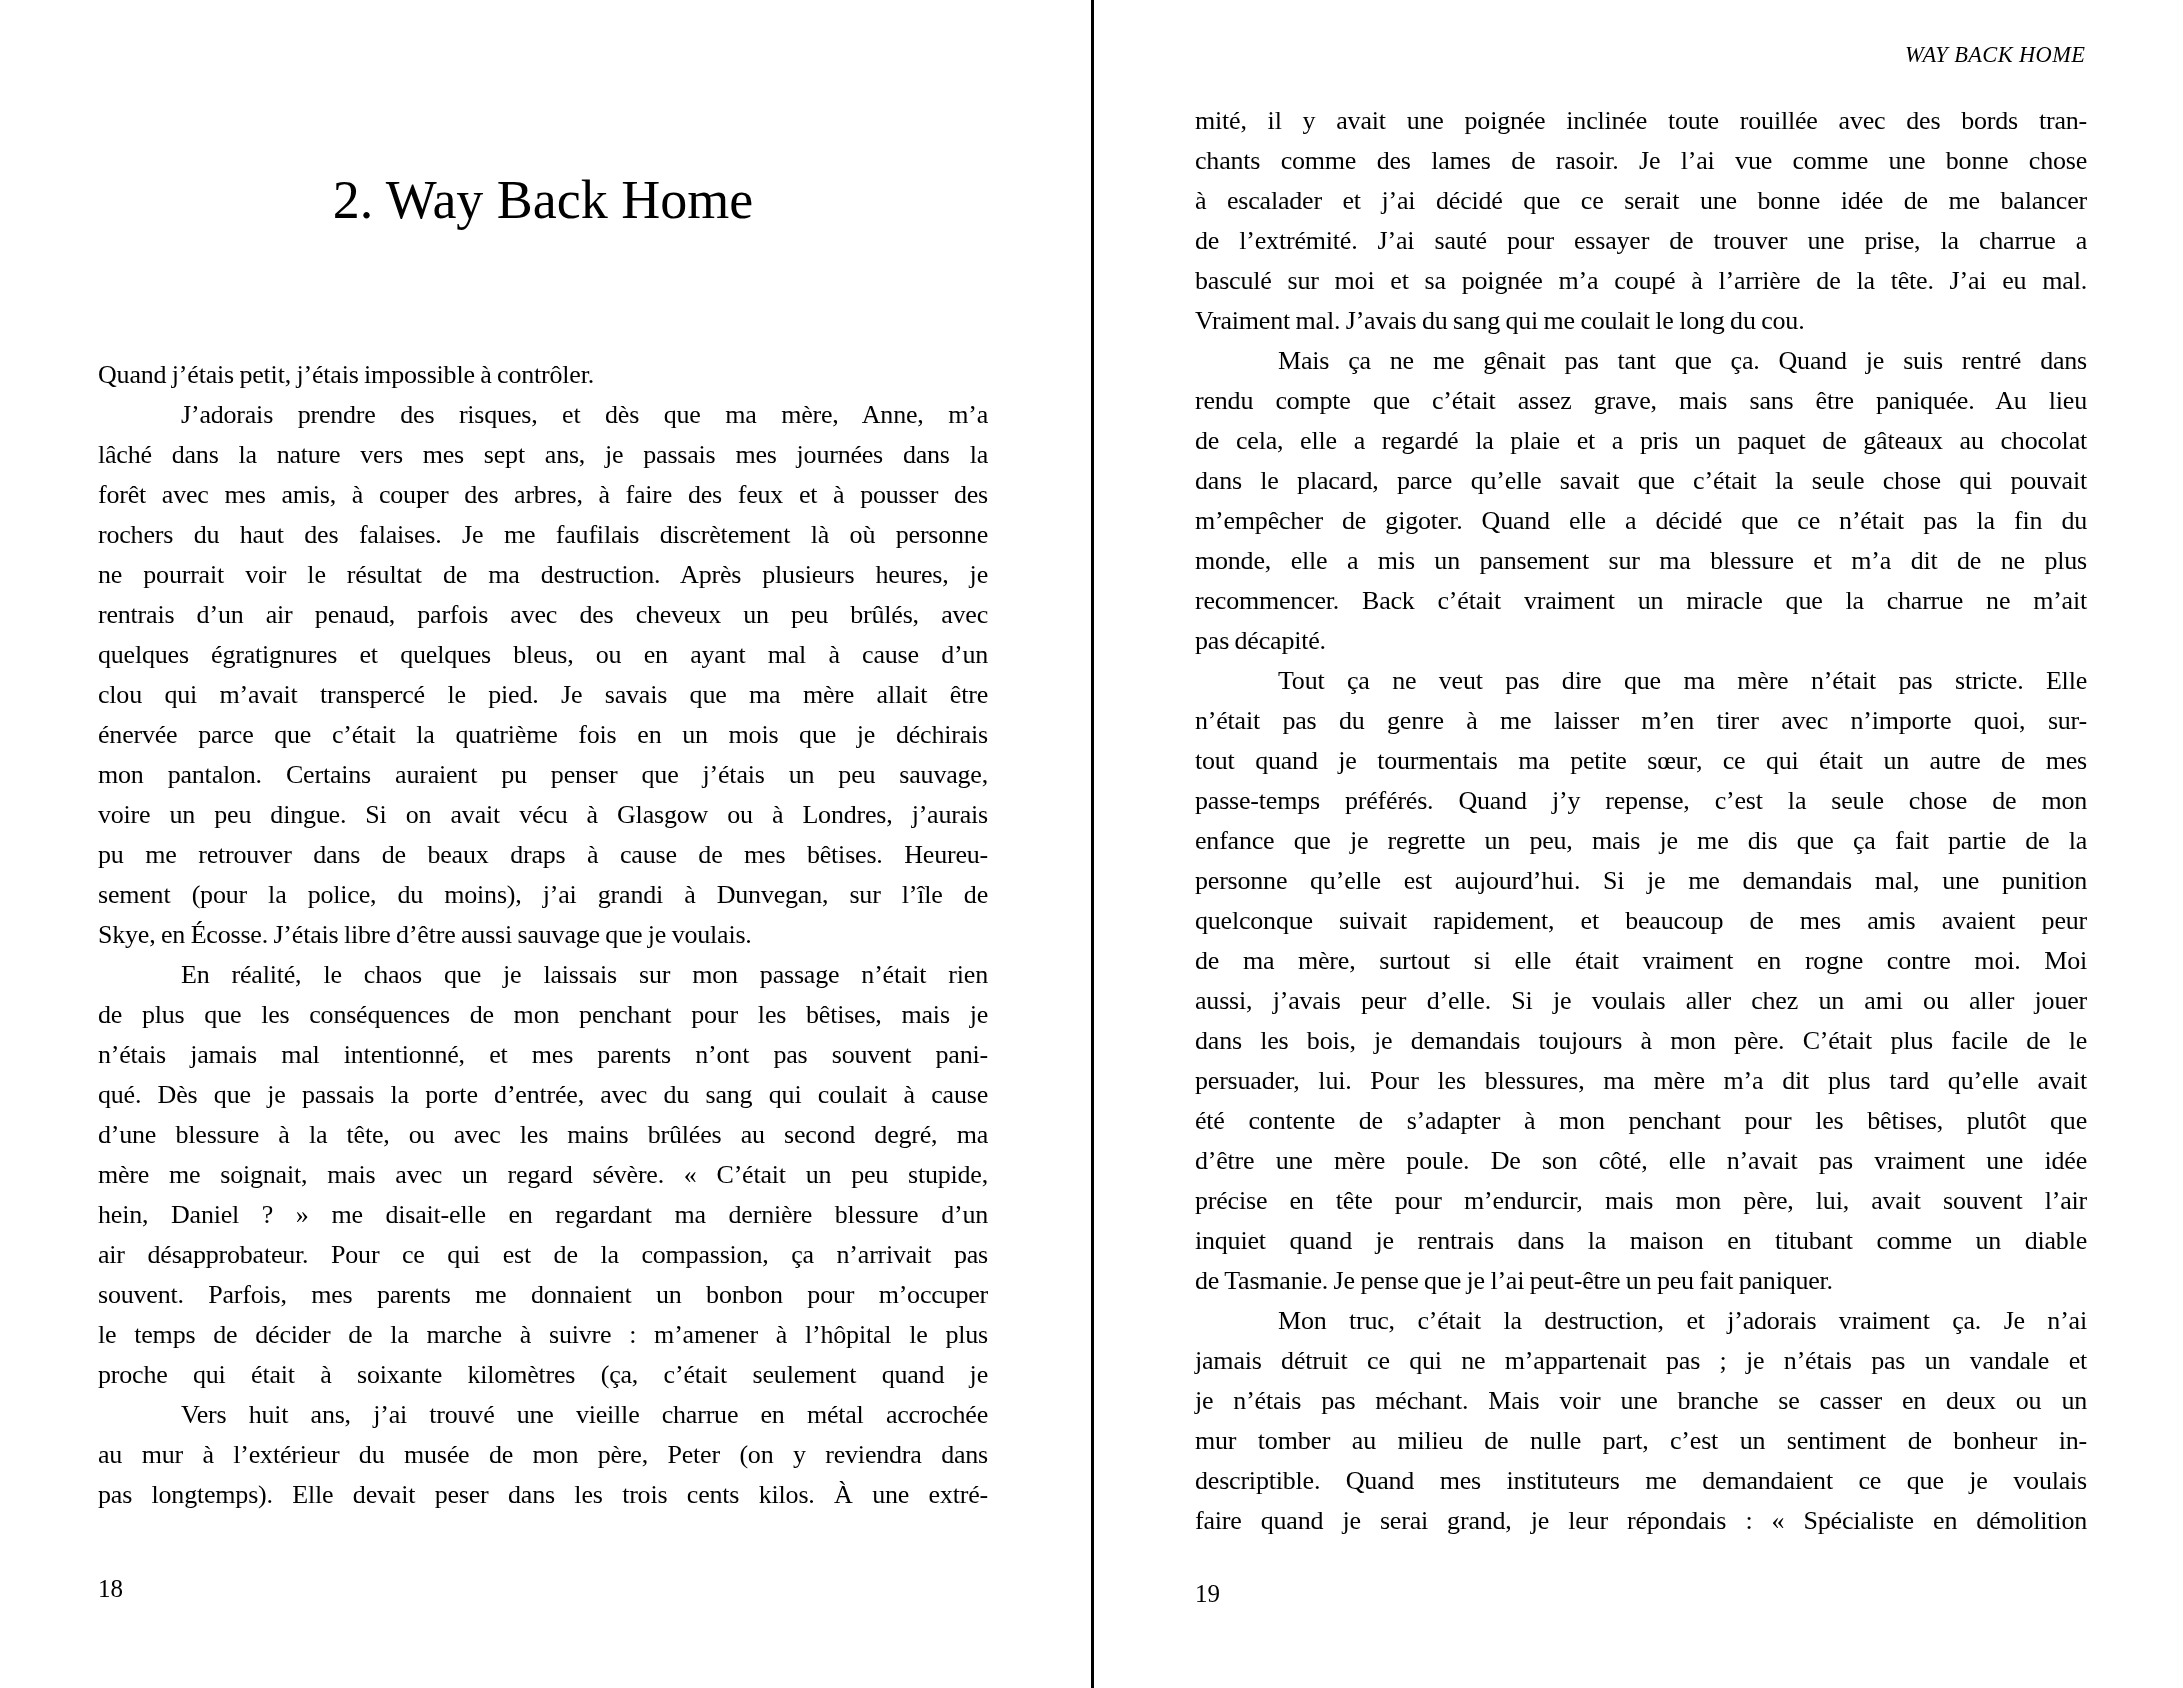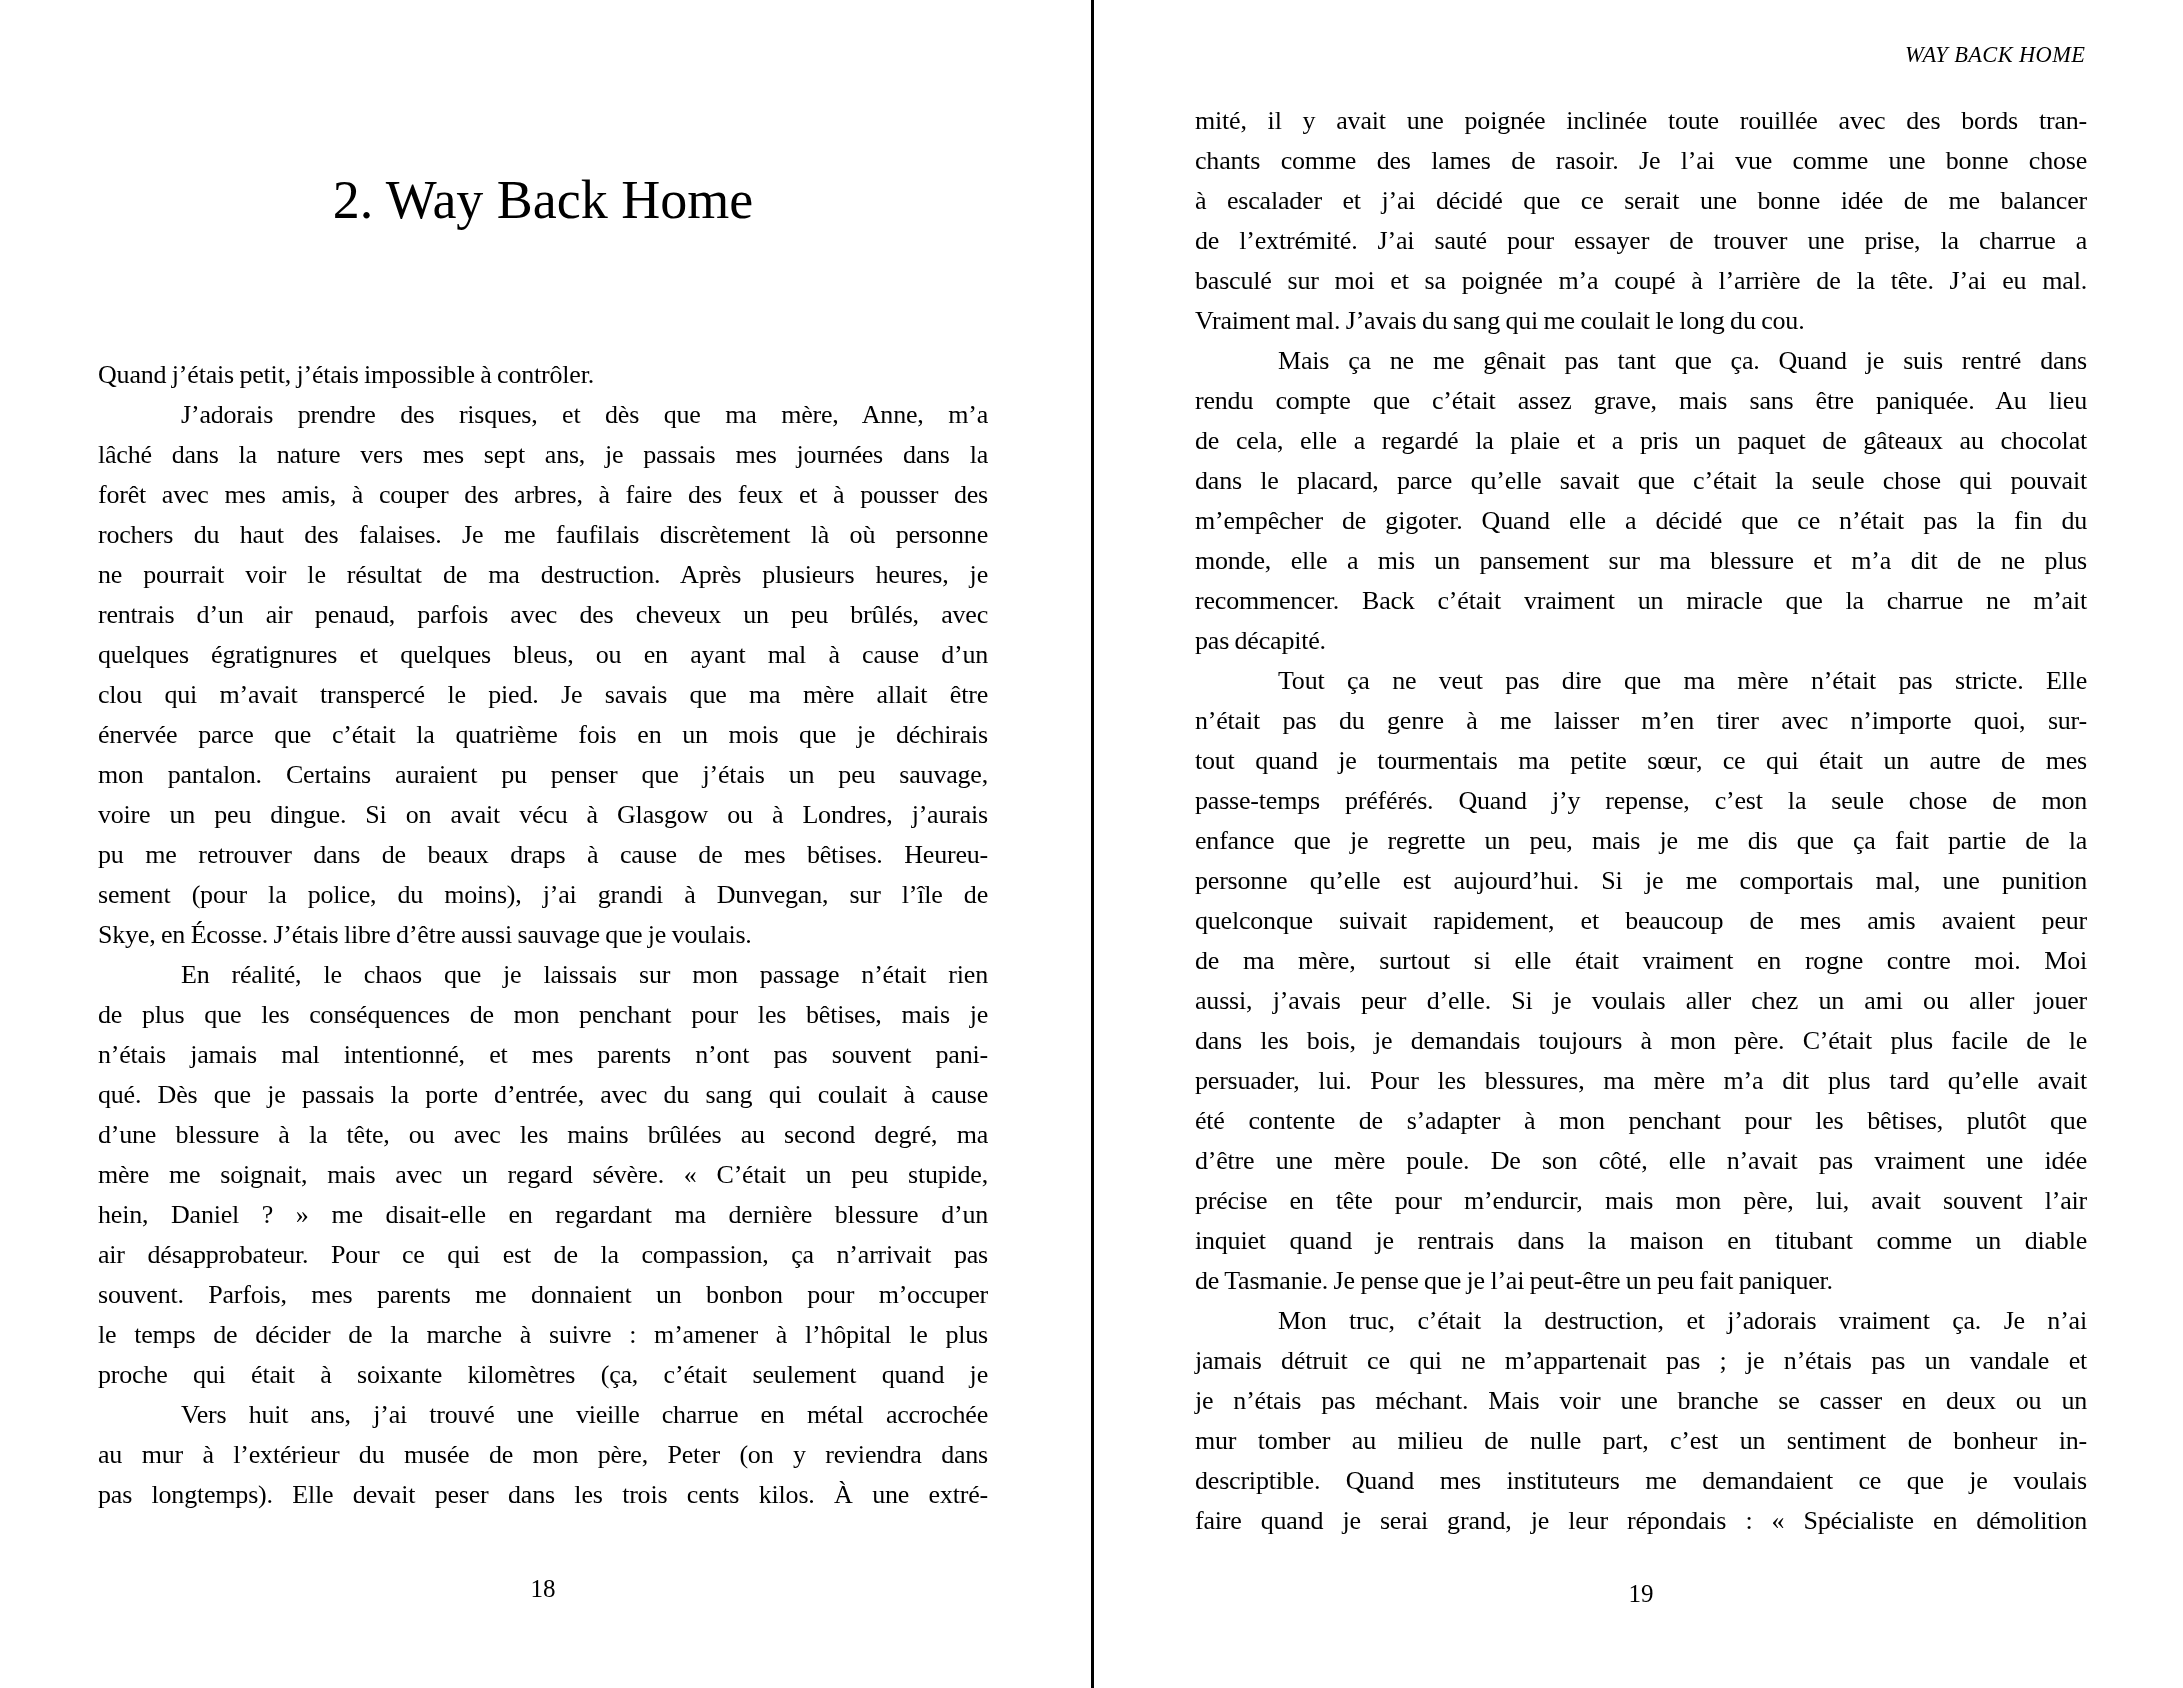--- a/index.html
+++ b/index.html
@@ -68,21 +68,21 @@
   }
   .line.indent { padding-left: 83px; }
   .line.para-end {
     text-align-last: left;
     white-space: normal;
   }
   .page-number {
     position: absolute;
     left: 0;
     right: 0;
-    text-align: center;
+    text-align: left;
     font-size: 25px;
     line-height: 30px;
   }
   .page-left  .page-number { top: 1574px; }
   .page-right .page-number { top: 1579px; }
 </style>
 </head>
 <body>
 
 <div class="page page-left">
@@ -138,21 +138,21 @@
       <div class="line">dans le placard, parce qu’elle savait que c’était la seule chose qui pouvait</div>
       <div class="line">m’empêcher de gigoter. Quand elle a décidé que ce n’était pas la fin du</div>
       <div class="line">monde, elle a mis un pansement sur ma blessure et m’a dit de ne plus</div>
       <div class="line">recommencer. Back c’était vraiment un miracle que la charrue ne m’ait</div>
       <div class="line para-end">pas décapité.</div>
       <div class="line indent">Tout ça ne veut pas dire que ma mère n’était pas stricte. Elle</div>
       <div class="line">n’était pas du genre à me laisser m’en tirer avec n’importe quoi, sur-</div>
       <div class="line">tout quand je tourmentais ma petite sœur, ce qui était un autre de mes</div>
       <div class="line">passe-temps préférés. Quand j’y repense, c’est la seule chose de mon</div>
       <div class="line">enfance que je regrette un peu, mais je me dis que ça fait partie de la</div>
-      <div class="line">personne qu’elle est aujourd’hui. Si je me comportais mal, une punition</div>
+      <div class="line">personne qu’elle est aujourd’hui. Si je me demandais mal, une punition</div>
       <div class="line">quelconque suivait rapidement, et beaucoup de mes amis avaient peur</div>
       <div class="line">de ma mère, surtout si elle était vraiment en rogne contre moi. Moi</div>
       <div class="line">aussi, j’avais peur d’elle. Si je voulais aller chez un ami ou aller jouer</div>
       <div class="line">dans les bois, je demandais toujours à mon père. C’était plus facile de le</div>
       <div class="line">persuader, lui. Pour les blessures, ma mère m’a dit plus tard qu’elle avait</div>
       <div class="line">été contente de s’adapter à mon penchant pour les bêtises, plutôt que</div>
       <div class="line">d’être une mère poule. De son côté, elle n’avait pas vraiment une idée</div>
       <div class="line">précise en tête pour m’endurcir, mais mon père, lui, avait souvent l’air</div>
       <div class="line">inquiet quand je rentrais dans la maison en titubant comme un diable</div>
       <div class="line para-end">de Tasmanie. Je pense que je l’ai peut-être un peu fait paniquer.</div>

